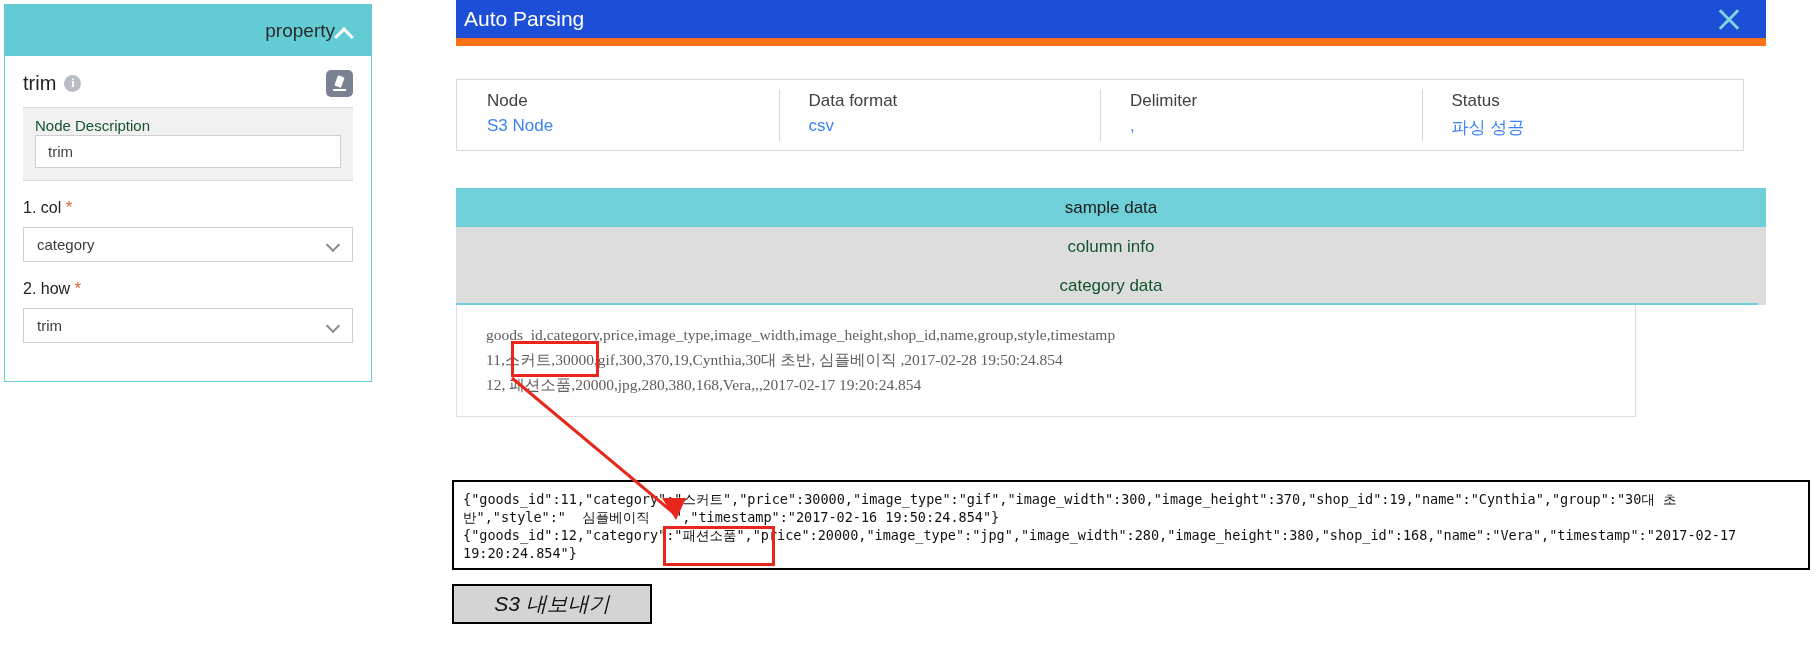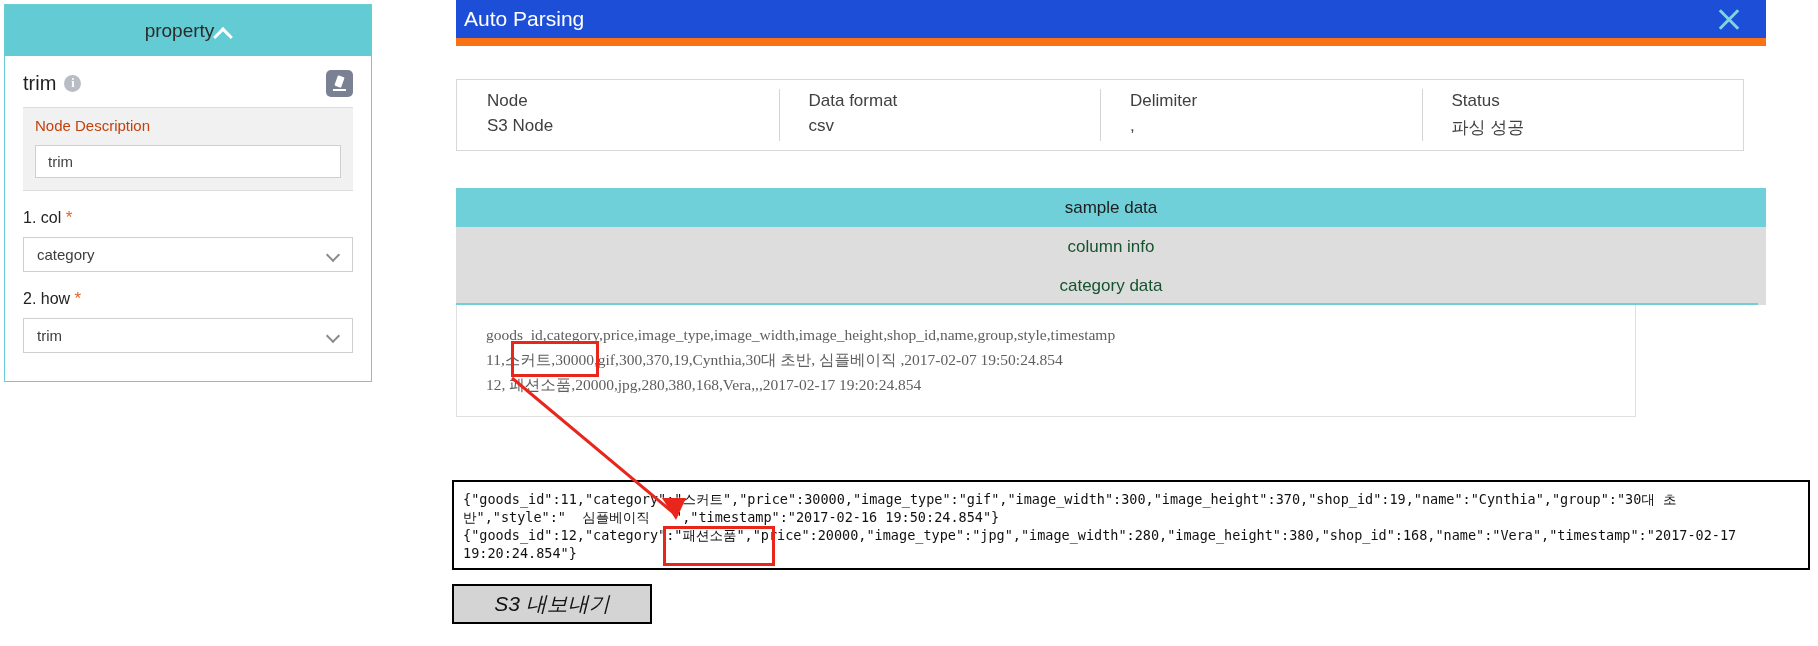--- a/index.html
+++ b/index.html
@@ -14,21 +14,21 @@
 
   
   #property-panel {
     position: absolute; left: 4px; top: 4px;
     width: 368px; height: 378px;
     border: 1px solid #69cdd6;
     background: #ffffff;
   }
   #property-header {
     height: 51px; background: #62cbd4;
-    display: flex; align-items: center; justify-content: center;
+    display: flex; align-items: center; justify-content: flex-end;
     padding: 0 18px 0 19px;
   }
   #property-header .title {
     font-size: 19px; color: #2b2b2b; font-weight: 400;
   }
   .chev-up {
     width: 0; height: 0; position: relative; width: 18px; height: 14px;
   }
   .chev-up::before {
     content: ""; position: absolute; left: 2px; top: 6px;
@@ -61,21 +61,21 @@
   }
   .pencil::after {
     content: ""; position: absolute; left: 1px; bottom: 0;
     width: 13px; height: 2.5px; background: #fff;
   }
   .desc-box {
     margin-top: 12px; background: #f1f1f1;
     border-top: 1px solid #dcdcdc; border-bottom: 1px solid #dcdcdc;
     padding: 9px 12px 12px 12px;
   }
-  .desc-label { font-size: 15px; color: #c2410c; margin-bottom: 11px; }
+  .desc-label { font-size: 15px; color: #14532d; margin-bottom: 1px; }
   .desc-input {
     height: 33px; background: #fff; border: 1px solid #cfcfcf;
     display: flex; align-items: center; padding-left: 12px;
     font-size: 15px; color: #444;
   }
   .field-label {
     margin-top: 17px; font-size: 16px; color: #222;
   }
   .field-label .req { color: #e0622c; font-size: 17px; }
   .select-box {
@@ -118,21 +118,21 @@
     display: flex;
   }
   .info-cell {
     flex: 1; padding: 11px 0 0 30px; position: relative;
   }
   .info-cell + .info-cell::before {
     content: ""; position: absolute; left: 0; top: 9px; bottom: 9px;
     width: 1px; background: #d5d5d5;
   }
   .info-key { font-size: 17px; color: #404040; margin-bottom: 5px; }
-  .info-val { font-size: 17px; color: #404040; }
+  .info-val { font-size: 17px; color: #3b82f6; }
 
   #tabs { margin: 37px 0 0 0; display: flex; padding-left: 0; position: relative; flex-direction: column; }
   .tab {
     height: 39px; display: flex; align-items: center; justify-content: center;
     font-size: 17px; padding: 0 28px;
   }
   .tab.active { background: #6fd0da; color: #1d1d1d; }
   .tab.inactive { background: #dddddd; color: #14532d; }
   #tabs-underline {
     position: absolute; left: 0; right: 8px; bottom: 0; height: 2px; background: #6fd0da;
@@ -251,21 +251,21 @@
 
     <div id="tabs">
       <div class="tab active">sample data</div>
       <div class="tab inactive">column info</div>
       <div class="tab inactive">category data</div>
       <div id="tabs-underline"></div>
     </div>
 
     <div id="sample-panel">
       <div class="csv-line">goods_id,category,price,image_type,image_width,image_height,shop_id,name,group,style,timestamp</div>
-      <div class="csv-line">11,스커트,30000,gif,300,370,19,Cynthia,30대 초반, 심플베이직 ,2017-02-07 19:50:24.854</div>
+      <div class="csv-line">11,스커트,30000,gif,300,370,19,Cynthia,30대 초반, 심플베이직 ,2017-02-28 19:50:24.854</div>
       <div class="csv-line">12, 패션소품,20000,jpg,280,380,168,Vera,,,2017-02-17 19:20:24.854</div>
     </div>
 
   </div>
 
   <div id="json-box">
     <div class="json-line">{"goods_id":11,"category":"스커트","price":30000,"image_type":"gif","image_width":300,"image_height":370,"shop_id":19,"name":"Cynthia","group":"30대 초</div>
     <div class="json-line">반","style":"  심플베이직   ","timestamp":"2017-02-16 19:50:24.854"}</div>
     <div class="json-line">{"goods_id":12,"category":"패션소품","price":20000,"image_type":"jpg","image_width":280,"image_height":380,"shop_id":168,"name":"Vera","timestamp":"2017-02-17</div>
     <div class="json-line">19:20:24.854"}</div>

